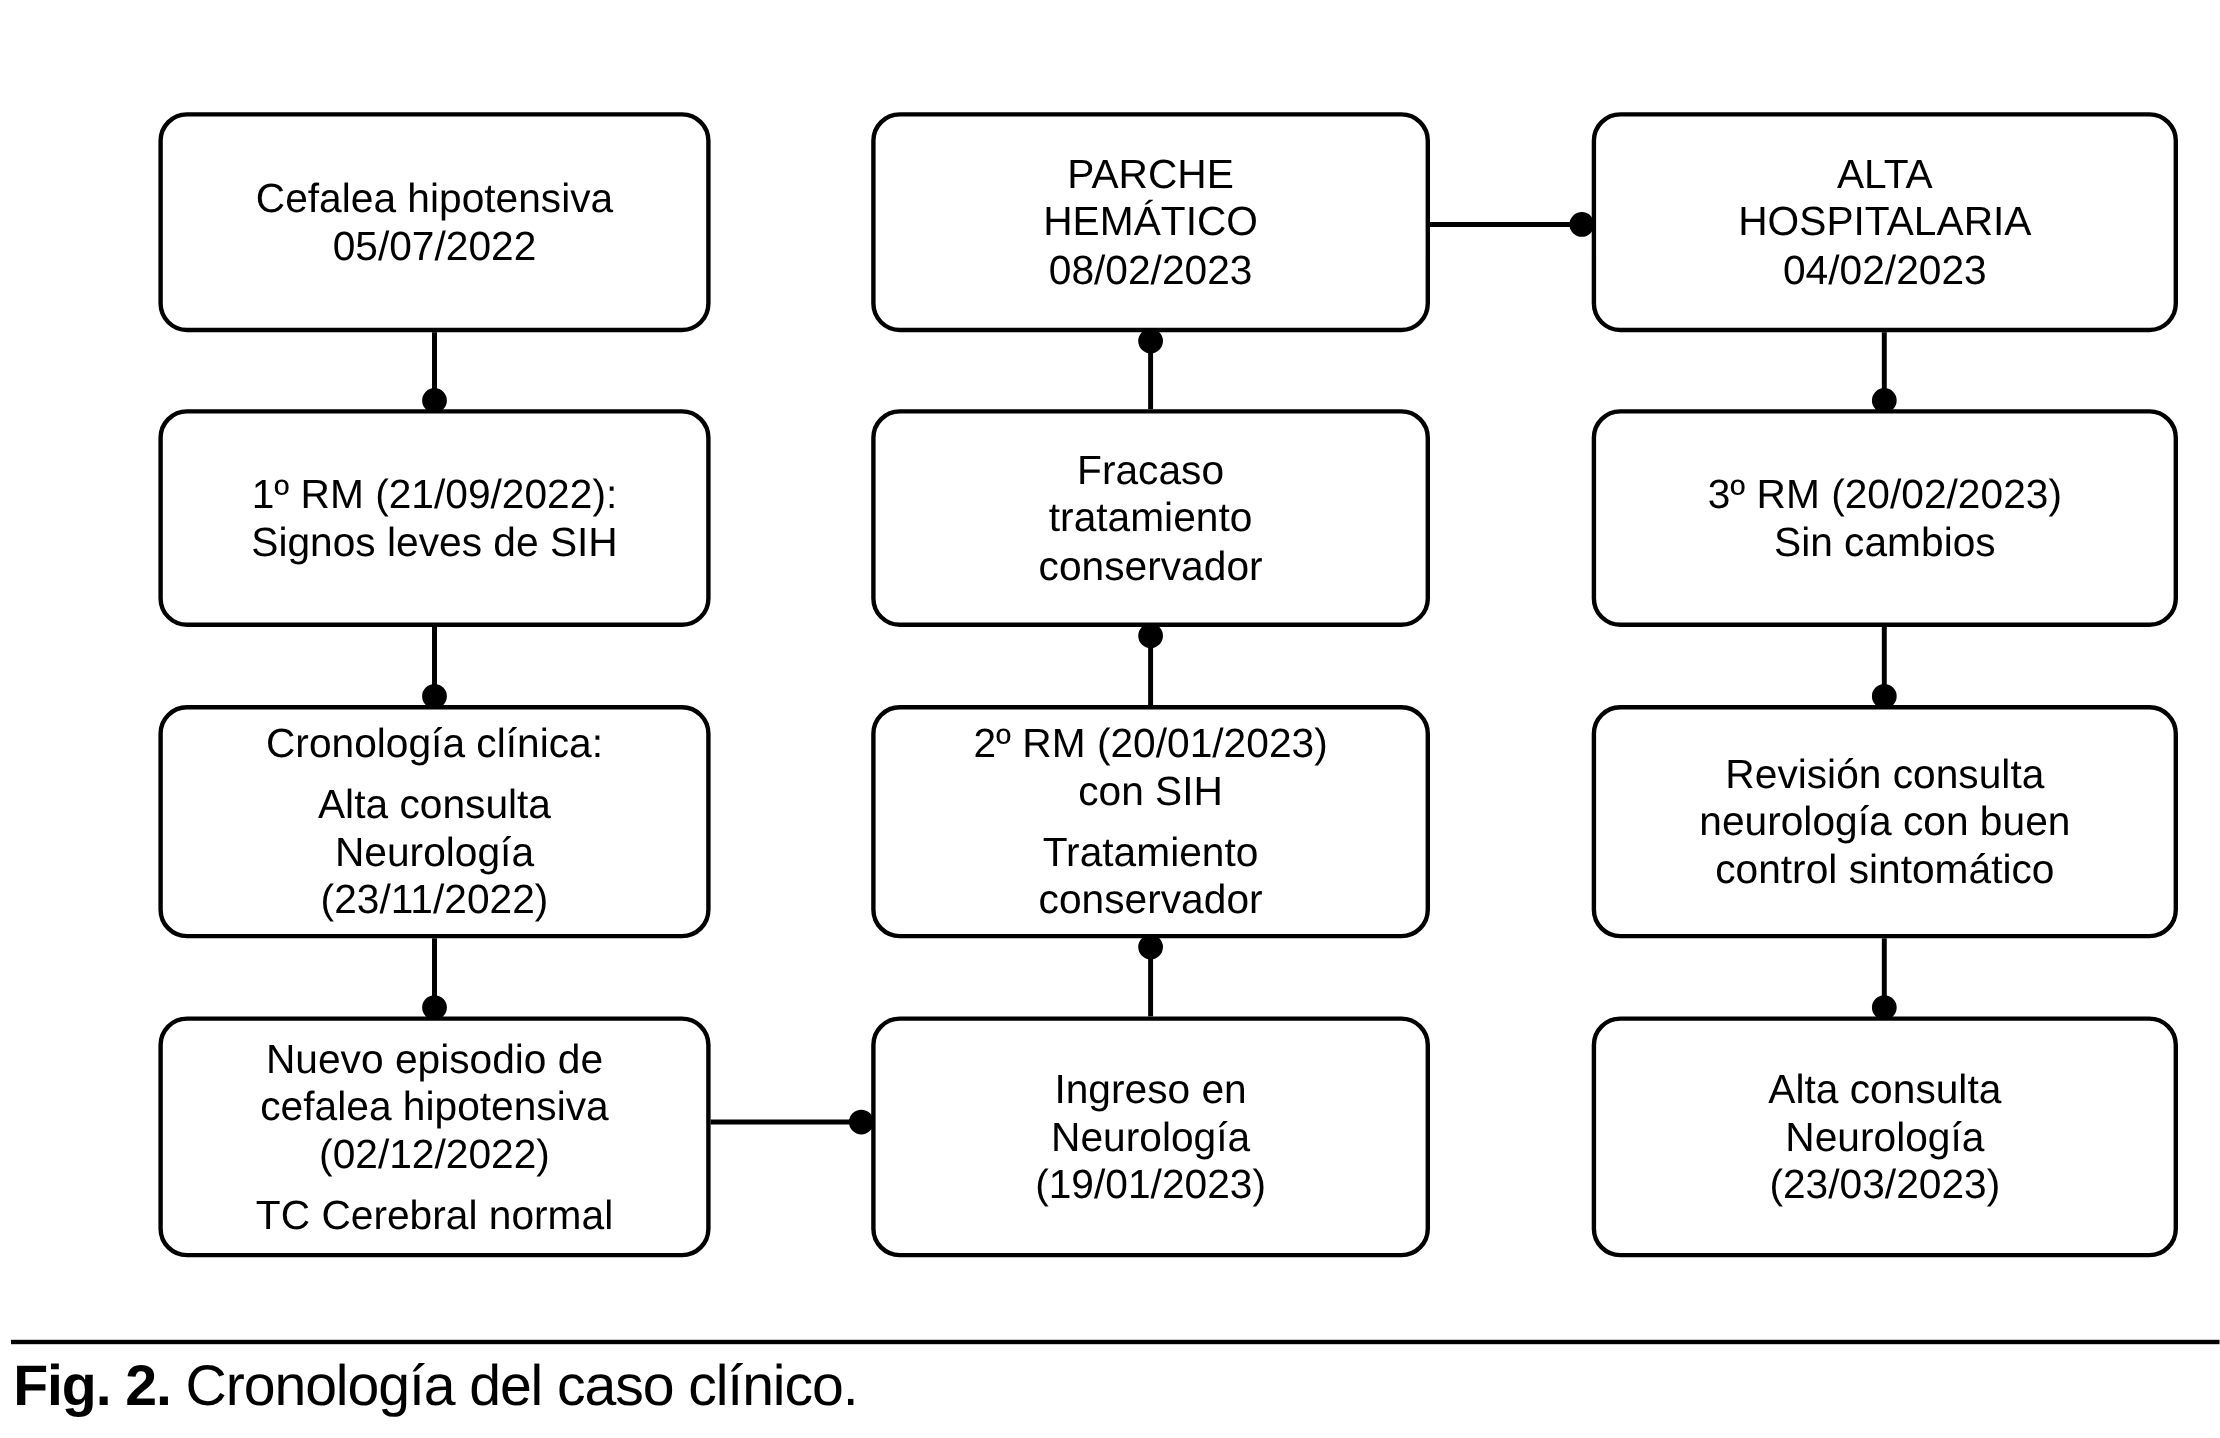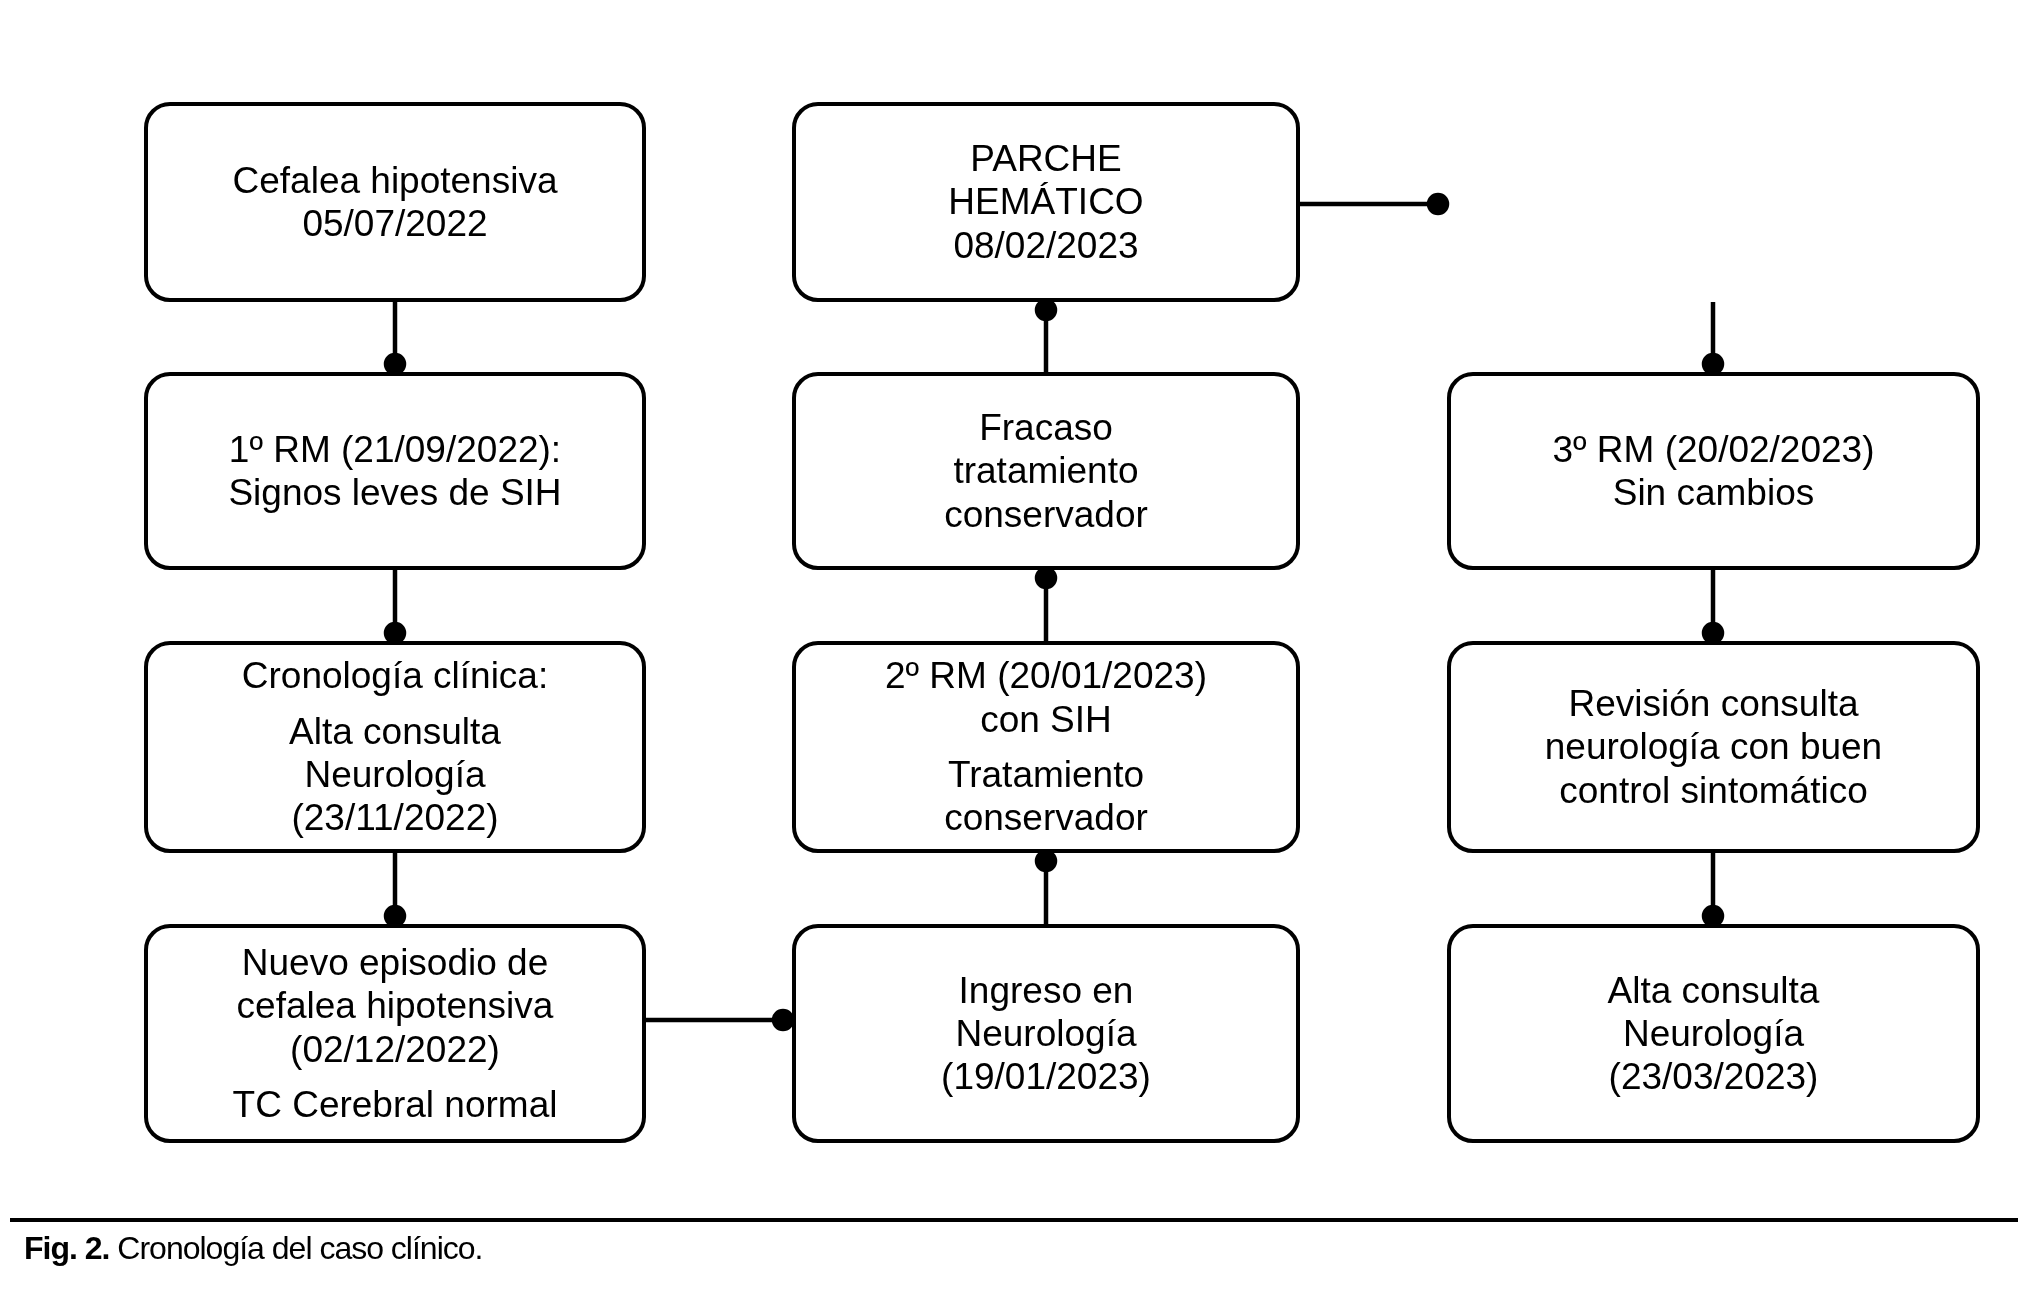--- a/index.html
+++ b/index.html
@@ -61,23 +61,23 @@
   .caption-rule {
     position: absolute;
     left: 10px;
     right: 0;
     top: 1186px;
     height: 4px;
     background: #000000;
   }
   .caption {
     position: absolute;
-    left: 24px;
+    left: 12px;
     top: 1198px;
-    font-size: 32px;
+    font-size: 52px;
     letter-spacing: -1px;
     color: #000000;
   }
   .caption .fig-label {
     font-weight: bold;
   }
 </style>
 </head>
 <body>
 
@@ -135,20 +135,27 @@
       </div>
   </div>
   <div class="box col2 row4">
     <div class="box-text">
         <div class="para">Ingreso en
 Neurología
 (19/01/2023)</div>
       </div>
   </div>
 
+  <div class="box col3 row1">
+    <div class="box-text">
+        <div class="para">ALTA
+HOSPITALARIA
+04/02/2023</div>
+      </div>
+  </div>
   <div class="box col3 row2">
     <div class="box-text">
         <div class="para">3º RM (20/02/2023)
 Sin cambios</div>
       </div>
   </div>
   <div class="box col3 row3">
     <div class="box-text">
         <div class="para">Revisión consulta
 neurología con buen

